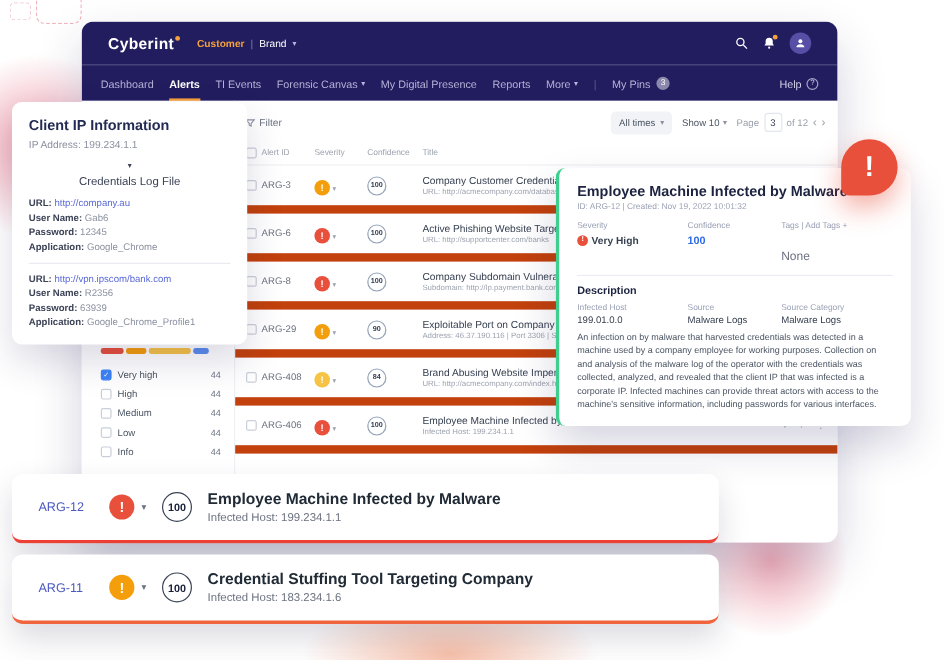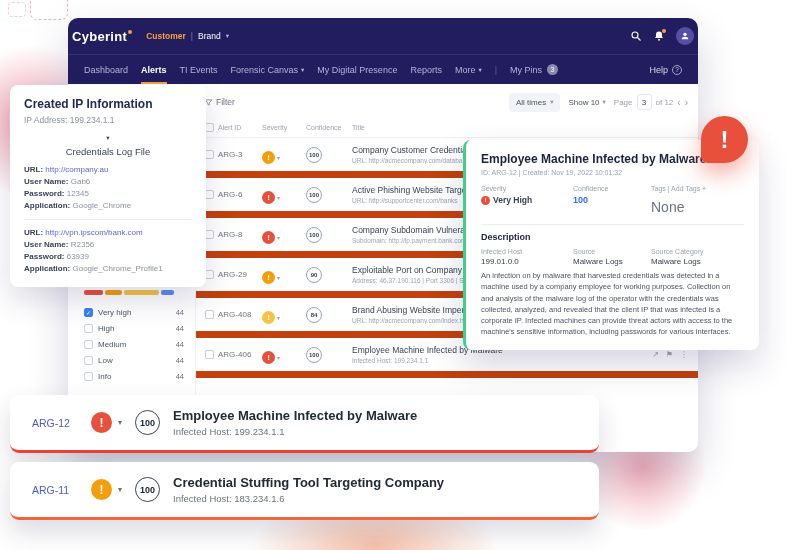--- a/index.html
+++ b/index.html
@@ -14,21 +14,21 @@
            background:radial-gradient(circle, rgba(240,158,170,.8) 0%, rgba(240,158,170,0) 70%); }
   #blob3 { left:250px; top:495px; width:250px; height:100px; z-index:0;
            background:radial-gradient(ellipse at center, rgba(246,178,150,.8) 0%, rgba(246,178,150,0) 70%); }
   .dash { position:absolute; border:1.5px dashed #eeb3bd; z-index:1; }
   #dash1 { left:30px; top:-8px; width:38px; height:28px; border-radius:7px; }
   #dash2 { left:8px; top:2px; width:18px; height:15px; border-radius:4px; border-color:#f3ccd4; }
 
   
   .win { position:absolute; left:68px; top:18px; width:630px; height:434px; background:#fff;
          border-radius:10px; overflow:hidden; z-index:2; box-shadow:0 18px 40px rgba(36,31,92,.2); }
-  .win-header { height:36px; background:#221d5e; display:flex; align-items:center; padding:0 4px; gap:10px; }
+  .win-header { height:36px; background:#221d5e; display:flex; align-items:center; padding:0 22px; gap:10px; }
   .logo { color:#fff; font-weight:bold; font-size:13px; letter-spacing:.3px; position:relative; padding-right:5px; }
   .logo i { position:absolute; right:0; top:1px; width:4px; height:4px; background:#f6a13c; border-radius:50%; }
   .ws { display:flex; align-items:center; gap:5px; font-size:8.5px; margin-left:4px; }
   .ws-customer { color:#f6a13c; font-weight:bold; }
   .ws-div { color:rgba(255,255,255,.4); }
   .ws-brand { color:#fff; }
   .chev { font-style:normal; color:#b9b5dd; font-size:6.5px; }
   .head-right { margin-left:auto; display:flex; align-items:center; gap:11px; }
   .hicon { display:flex; align-items:center; position:relative; cursor:pointer; }
   .bell-dot { position:absolute; top:-1px; right:-1px; width:4px; height:4px; background:#f6a13c; border-radius:50%; }
@@ -112,21 +112,21 @@
   .dc-title { font-size:12px; font-weight:bold; color:#1c2340; }
   .dc-meta { font-size:7px; color:#9aa1b5; margin-top:3px; }
   .dc-row { display:flex; margin-top:9px; }
   .dc-col1 { width:92px; flex:none; } .dc-col2 { width:78px; flex:none; } .dc-col3 { flex:1; }
   .dc-label { font-size:7px; color:#9aa1b5; }
   .dc-valrow { display:flex; align-items:center; margin-top:3px; }
   .sev-mini { width:9px; height:9px; border-radius:50%; background:#e8503b; color:#fff; font-size:6px; font-weight:bold;
               display:inline-flex; align-items:center; justify-content:center; margin-right:3px; }
   .dc-sev-val { font-size:8.5px; font-weight:bold; color:#374151; }
   .dc-conf-val { font-size:9px; font-weight:bold; color:#2e6be6; margin-top:3px; }
-  .dc-none { font-size:14px; color:#6b7280; margin-top:7px; }
+  .dc-none { font-size:10px; color:#6b7280; margin-top:17px; }
   .dc-div { border-top:1px solid #ecedf3; margin:9px 0 7px; }
   .dc-desc-title { font-size:9px; font-weight:bold; color:#1c2340; }
   .dc-field-val { font-size:8px; color:#374151; margin-top:2px; }
   .dc-service-label { font-size:7.5px; color:#9aa1b5; margin-top:9px; }
   .dc-service-text { font-size:7.5px; color:#4b5563; line-height:1.5; margin-top:4px; }
 
   .alert-badge { position:absolute; left:701px; top:116px; width:47px; height:47px; background:#e8503b;
                  border-radius:24px 24px 24px 7px; z-index:5; display:flex; align-items:center; justify-content:center;
                  color:#fff; font-size:24px; font-weight:bold; box-shadow:0 10px 22px rgba(232,80,59,.45); }
 
@@ -428,21 +428,21 @@
               <i>⚑</i>
               <i>⋮</i>
             </span>
         </div>
 
       </div>
     </div>
   </div>
 
   <div class="ip-card">
-    <div class="ip-title">Created IP Information</div>
+    <div class="ip-title">Client IP Information</div>
     <div class="ip-sub">IP Address: 199.234.1.1</div>
     <div class="ip-sec">
       <i class="chev" style="color:#3b4256">▾</i>
       <span>Credentials Log File</span>
     </div>
     <div class="cred">
       <div><b>URL:</b> <span class="lk">http://company.au</span></div>
       <div><b>User Name:</b> <span class="vl">Gab6</span></div>
       <div><b>Password:</b> <span class="vl">12345</span></div>
       <div><b>Application:</b> <span class="vl">Google_Chrome</span></div>

